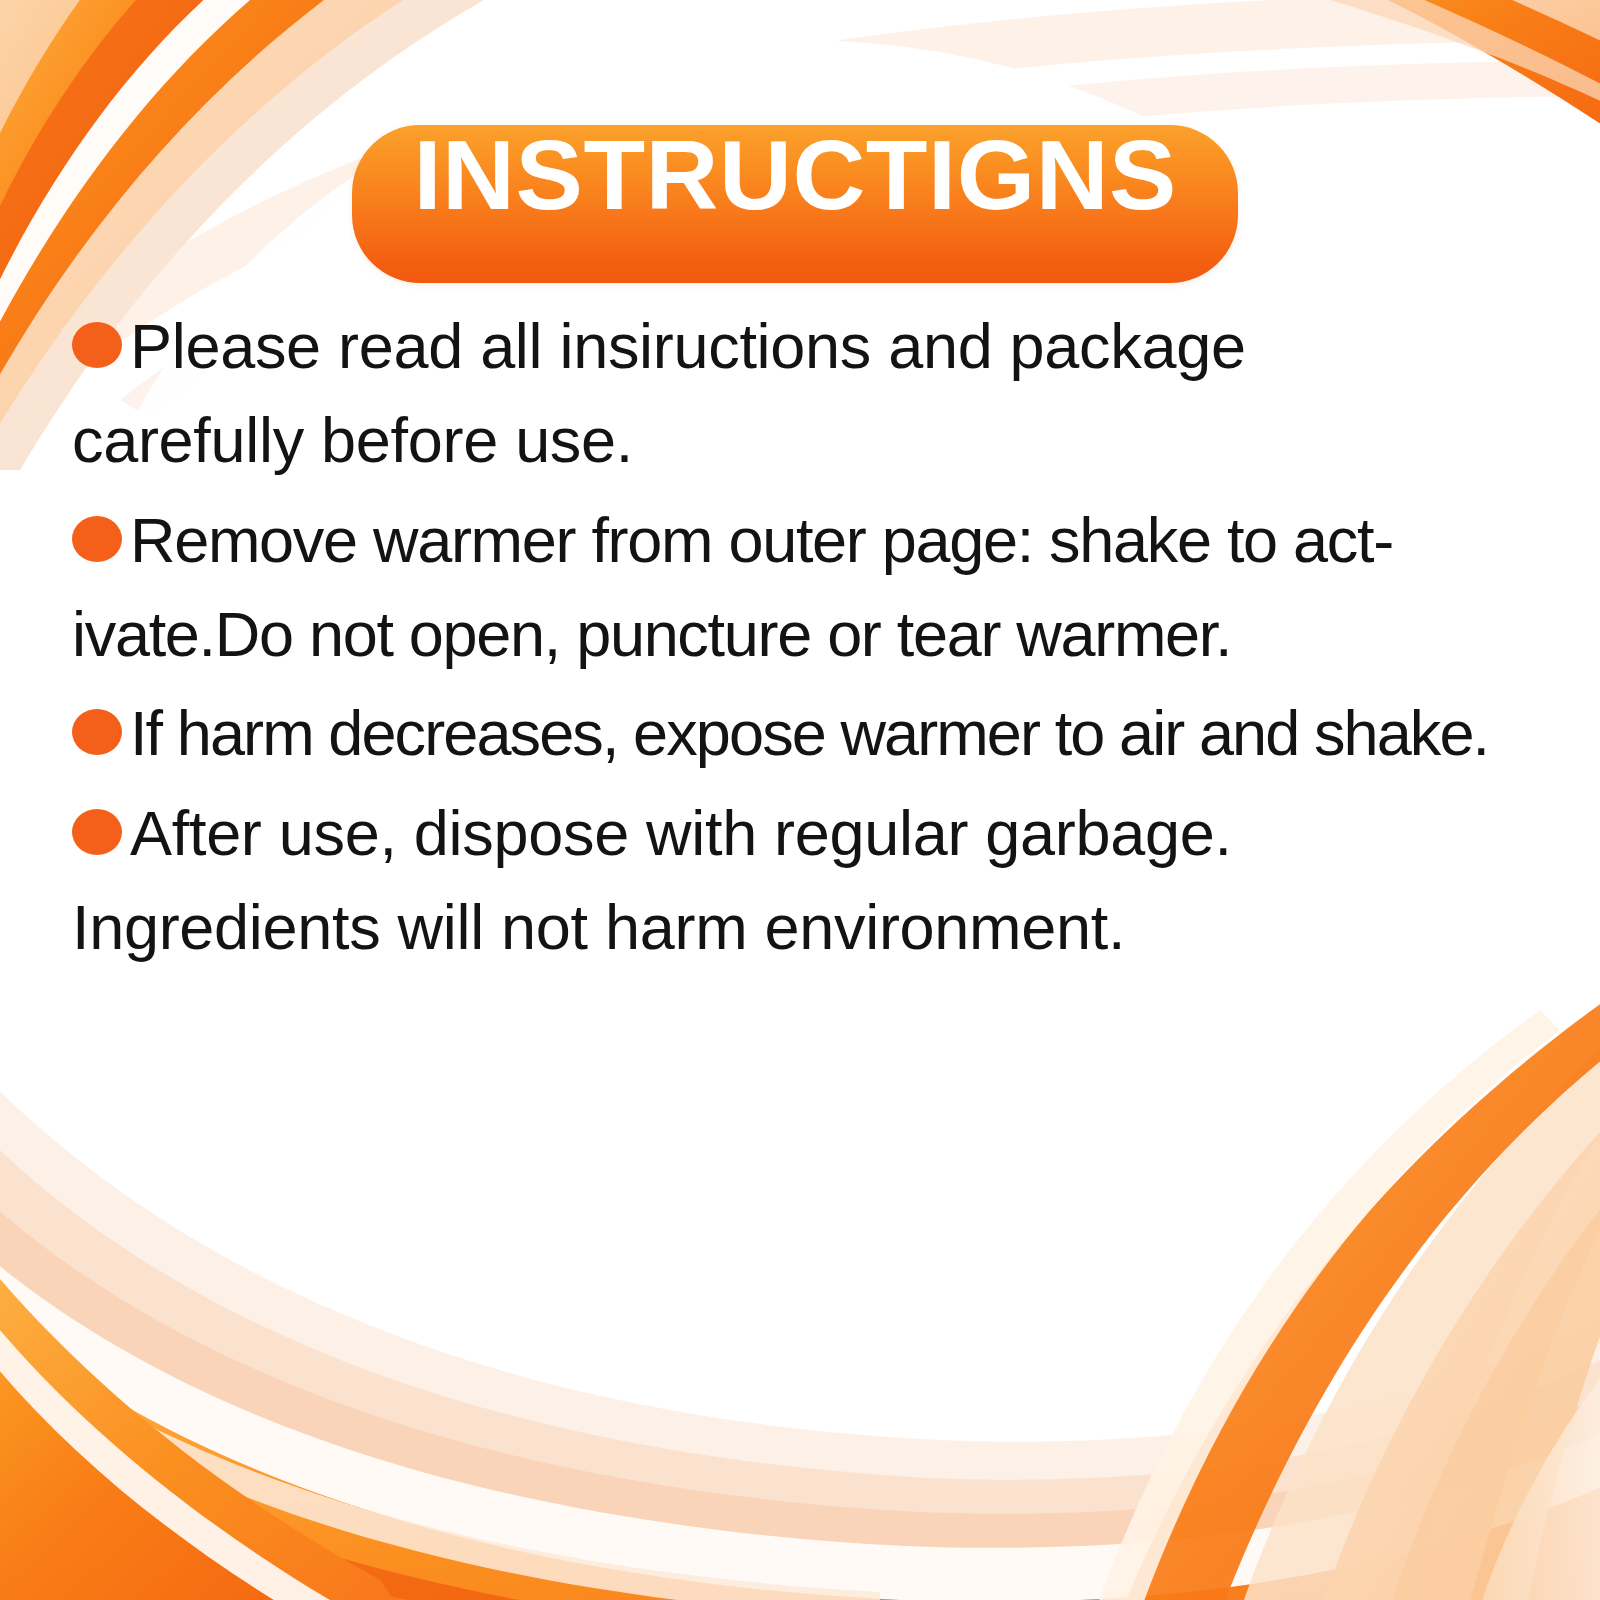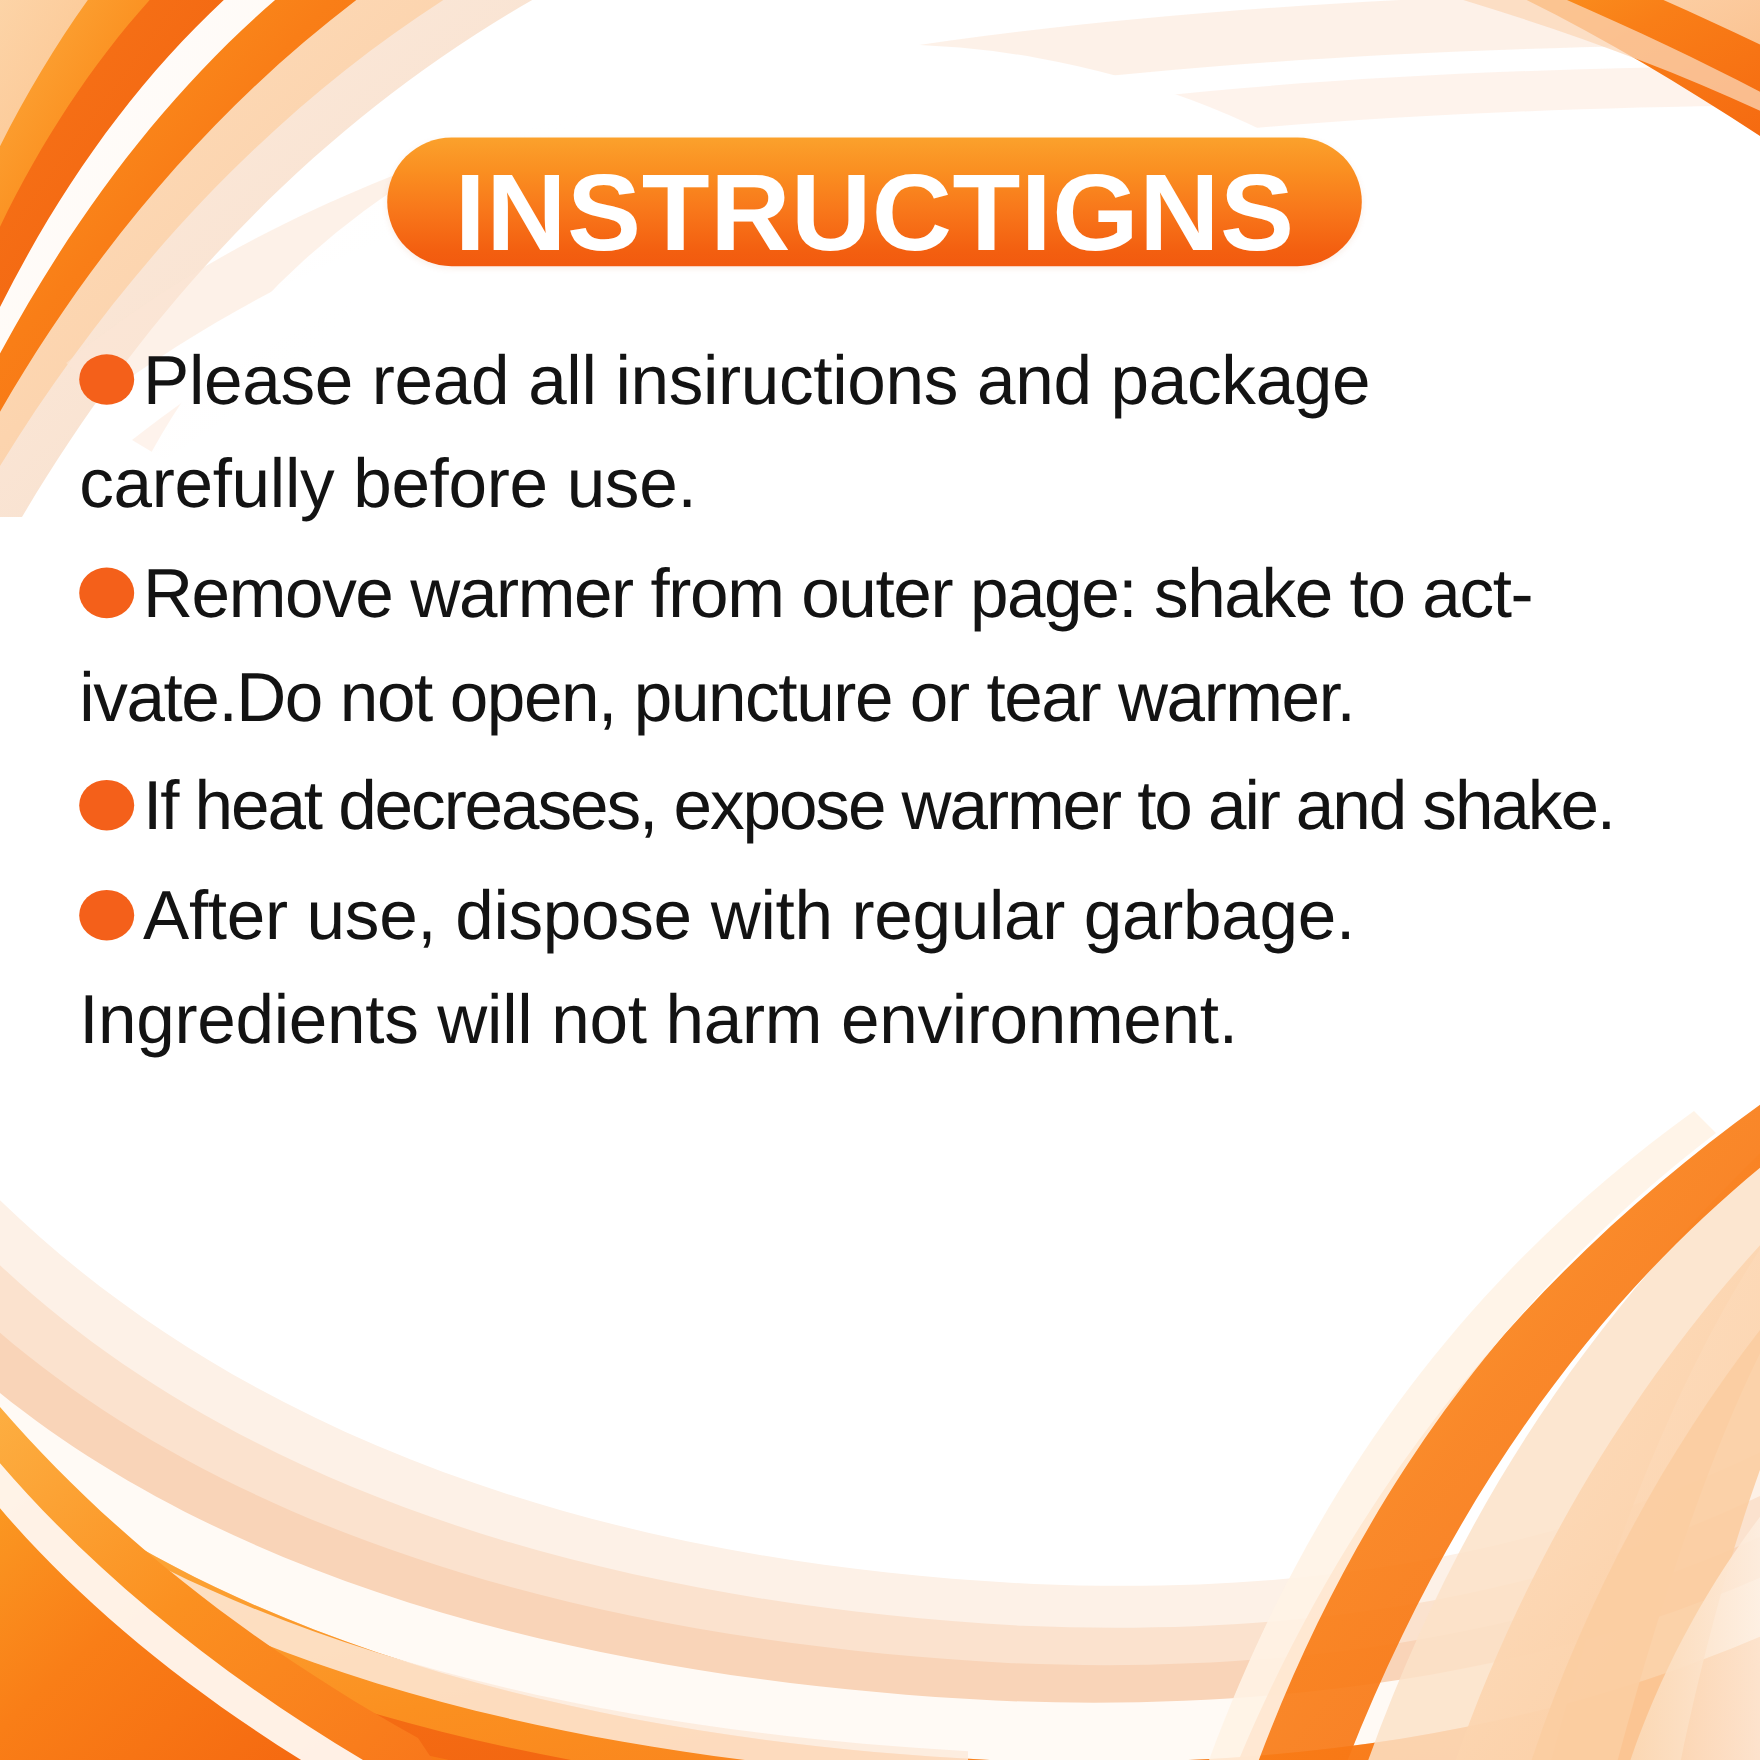--- a/index.html
+++ b/index.html
@@ -39,30 +39,30 @@
                 rgba(255,255,255,0.0) 100%);
     pointer-events: none;
   }
 
   
   #title-pill {
     position: absolute;
     left: 352px;
     top: 125px;
     width: 886px;
-    height: 117px;
+    height: 158px;
     border-radius: 68px;
     background: linear-gradient(180deg,
        #fba12c 0%,
        #fa8f21 26%,
        #f8761a 58%,
        #f35f10 88%,
        #f25a0f 100%);
     display: flex;
-    align-items: flex-end;
+    align-items: flex-start;
     justify-content: center;
     box-shadow: 0 2px 6px rgba(200,90,20,0.10);
   }
   #title-text {
     color: #ffffff;
     font-family: "Liberation Sans", sans-serif;
     font-weight: bold;
     font-size: 99px;
     letter-spacing: 0.5px;
     line-height: 1;
@@ -218,21 +218,21 @@
 
     <div class="bullet-item tight">
       <span class="bullet-dot"></span>
       <span class="bullet-body">Remove warmer from outer page: shake to act-
 ivate.Do not open, puncture or tear warmer.</span>
     </div>
 
 
     <div class="bullet-item tighter">
       <span class="bullet-dot"></span>
-      <span class="bullet-body">If heat decreases, expose warmer to air and shake.</span>
+      <span class="bullet-body">If harm decreases, expose warmer to air and shake.</span>
     </div>
 
     <div class="bullet-item">
       <span class="bullet-dot"></span>
       <span class="bullet-body">After use, dispose with regular garbage.
 Ingredients will not harm environment.</span>
     </div>
 
   </div>
 </div>

